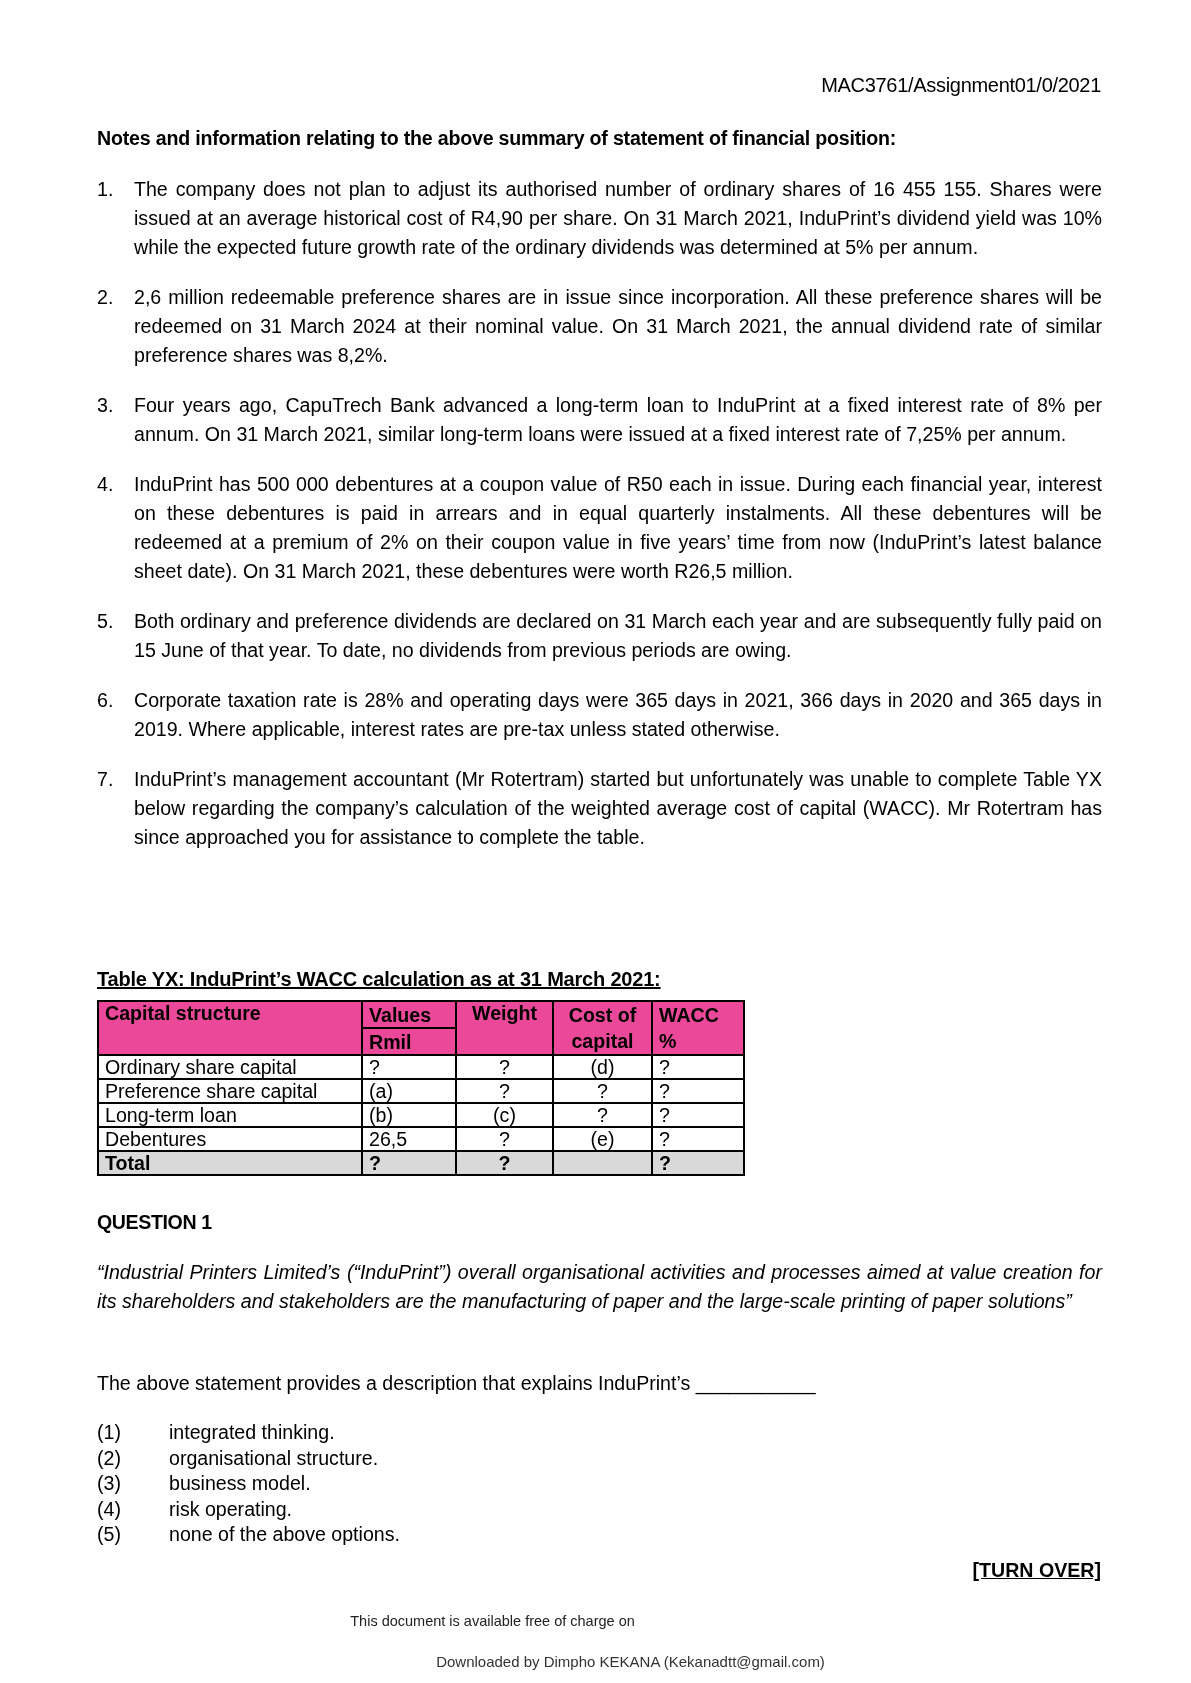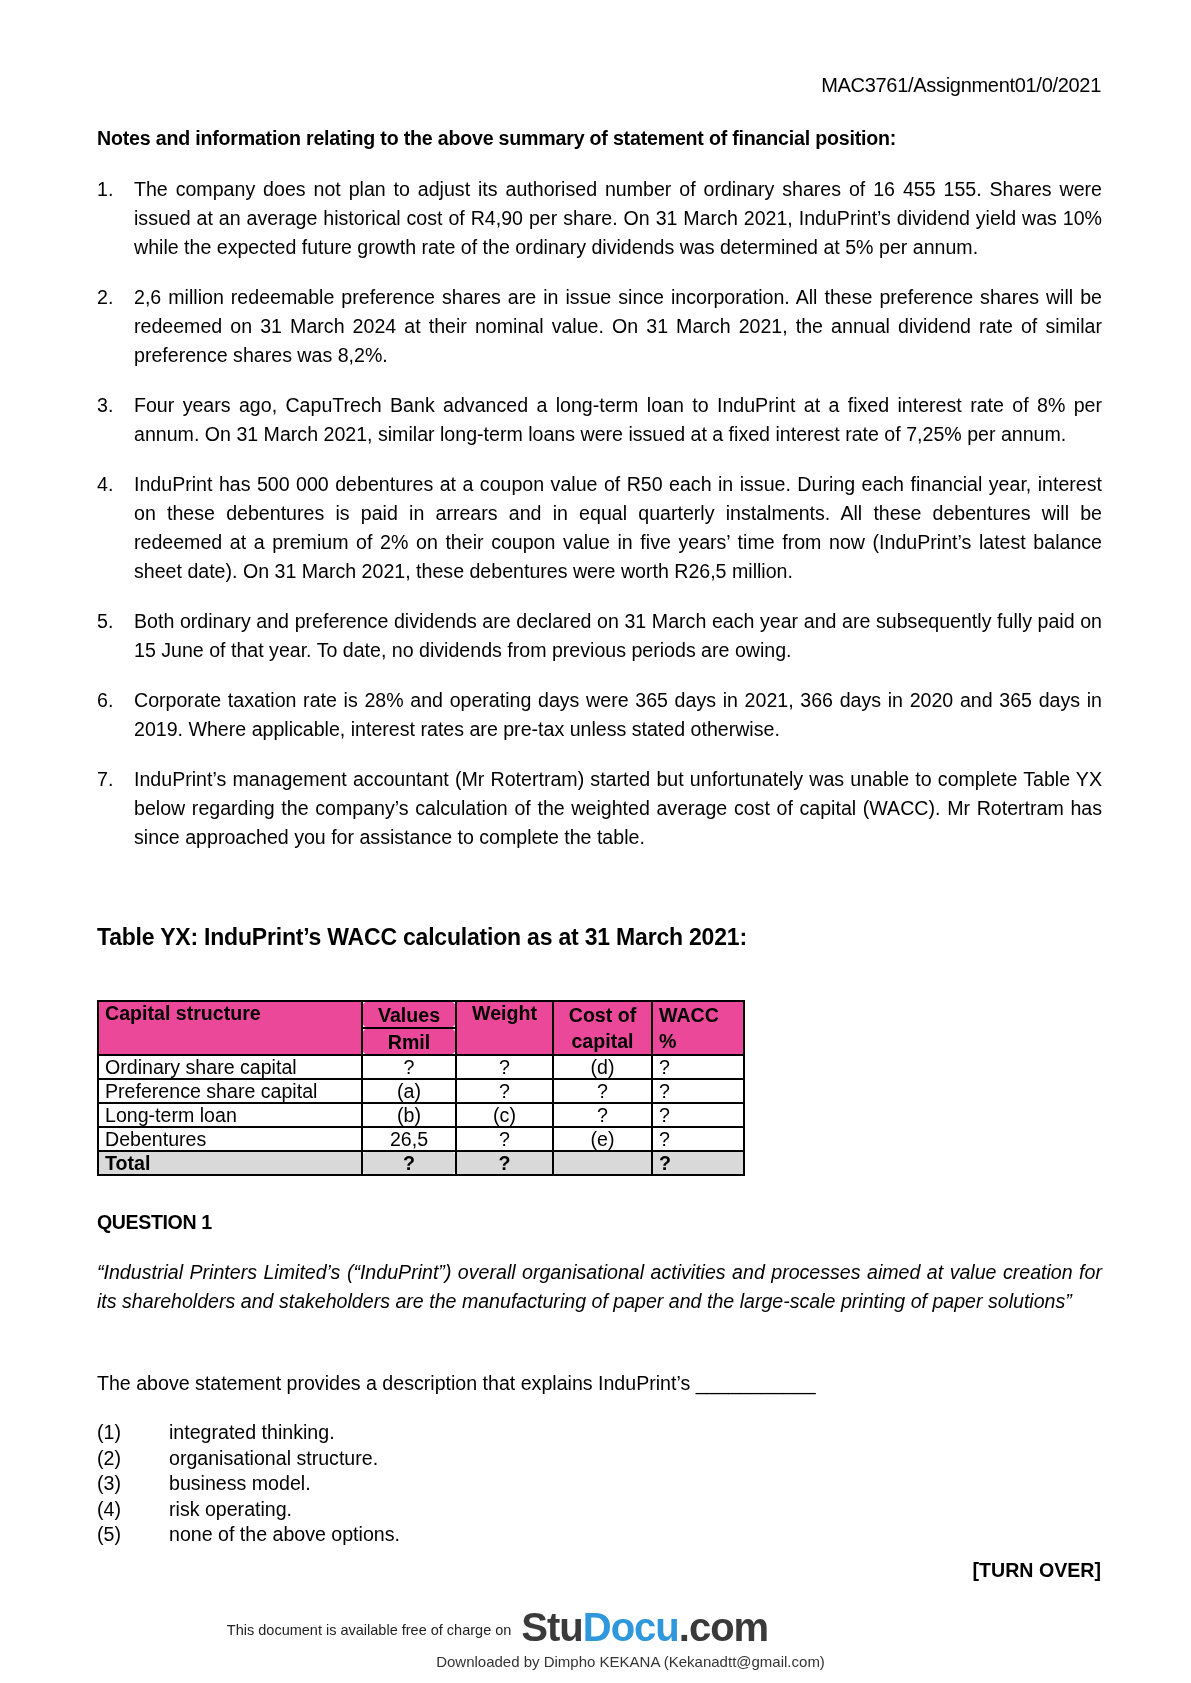--- a/index.html
+++ b/index.html
@@ -8,42 +8,42 @@
     font-family: "Liberation Sans", "DejaVu Sans", sans-serif;
     color: #000; font-size: 19.6px;
   }
   .abs { position: absolute; }
   .doc-code { right: 90px; top: 74px; font-size: 20px; letter-spacing: -0.3px; }
   .section-heading { left: 97px; top: 127px; font-weight: bold; font-size: 19.6px; letter-spacing: -0.2px; }
   .notes { left: 97px; top: 175px; width: 1005px; margin: 0; padding: 0; list-style: none; }
   .note { position: relative; padding-left: 37px; line-height: 29px; text-align: justify; margin-bottom: 21px; }
   .note .num { position: absolute; left: 0; top: 0; }
   .note.n1 { margin-bottom: 21px; }
-  .table-caption { left: 97px; top: 924px; font-weight: bold; font-size: 23px; letter-spacing: -0.2px; }
+  .table-caption { left: 97px; top: 968px; font-weight: bold; font-size: 20px; letter-spacing: -0.2px; text-decoration: underline; }
   table.wacc {
     position: absolute; left: 97px; top: 1000px; border-collapse: collapse;
     font-size: 19.6px; line-height: 22px;
   }
   table.wacc td { border: 2px solid #000; padding: 0 6px; height: 22px; }
   table.wacc .hdr td { background: #ec4899; font-weight: bold; }
   table.wacc .tot td { background: #d9d9d9; font-weight: bold; }
   table.wacc .c0 { width: 250px; text-align: left; }
-  table.wacc .c1 { width: 80px; text-align: center; border-radius: 7px; }
+  table.wacc .c1 { width: 80px; text-align: left; }
   table.wacc .c2 { width: 83px; text-align: center; }
   table.wacc .c3 { width: 85px; text-align: center; }
   table.wacc .c4 { width: 78px; text-align: left; }
   table.wacc .hdr td.c0 { vertical-align: top; }
   table.wacc .hdr td.c2 { vertical-align: top; }
   .q-heading { left: 97px; top: 1211px; font-weight: bold; font-size: 19.6px; letter-spacing: -0.4px; }
   .q-quote { left: 97px; top: 1258px; width: 1005px; font-style: italic; line-height: 29px; text-align: justify; }
   .q-stem { left: 97px; top: 1372px; }
   .options { left: 97px; top: 1420px; margin: 0; padding: 0; list-style: none; line-height: 25.5px; }
   .options li { display: flex; }
   .options .onum { width: 72px; }
-  .turn-over { right: 90px; top: 1559px; font-weight: bold; }
+  .turn-over { right: 90px; top: 1559px; font-weight: bold; text-decoration: underline; }
   .footer-line1 { left: 0; width: 995px; top: 1607px; display: flex; justify-content: center; align-items: center; }
   .footer-avail { font-size: 14.5px; color: #222; margin-right: 10px; margin-top: 6px; }
   .logo { font-family: "Liberation Sans", "DejaVu Sans", sans-serif; font-weight: bold; font-size: 40px; letter-spacing: -1px; line-height: 40px; }
   .logo .stu { color: #3a3a3a; }
   .logo .docu { color: #2f97dc; }
   .logo .com { color: #3a3a3a; }
   .footer-line2 { left: 0; width: 1191px; top: 1653px; text-align: center; font-size: 15px; color: #333; margin-left: 35px; }
 </style>
 </head>
 <body>
@@ -165,17 +165,14 @@
   <li>
     <span class="onum">(5)</span>
     <span>none of the above options.</span>
   </li>
 </ul>
 
 <div class="abs turn-over">[TURN OVER]</div>
 
 <div class="abs footer-line1">
   <span class="footer-avail">This document is available free of charge on</span>
-  <span class="logo">
-    <span class="stu">Stu</span><span class="docu">Docu</span><span class="com">.com</span>
-  </span>
 </div>
 <div class="abs footer-line2">Downloaded by Dimpho KEKANA (Kekanadtt@gmail.com)</div>
 
 </body></html>

